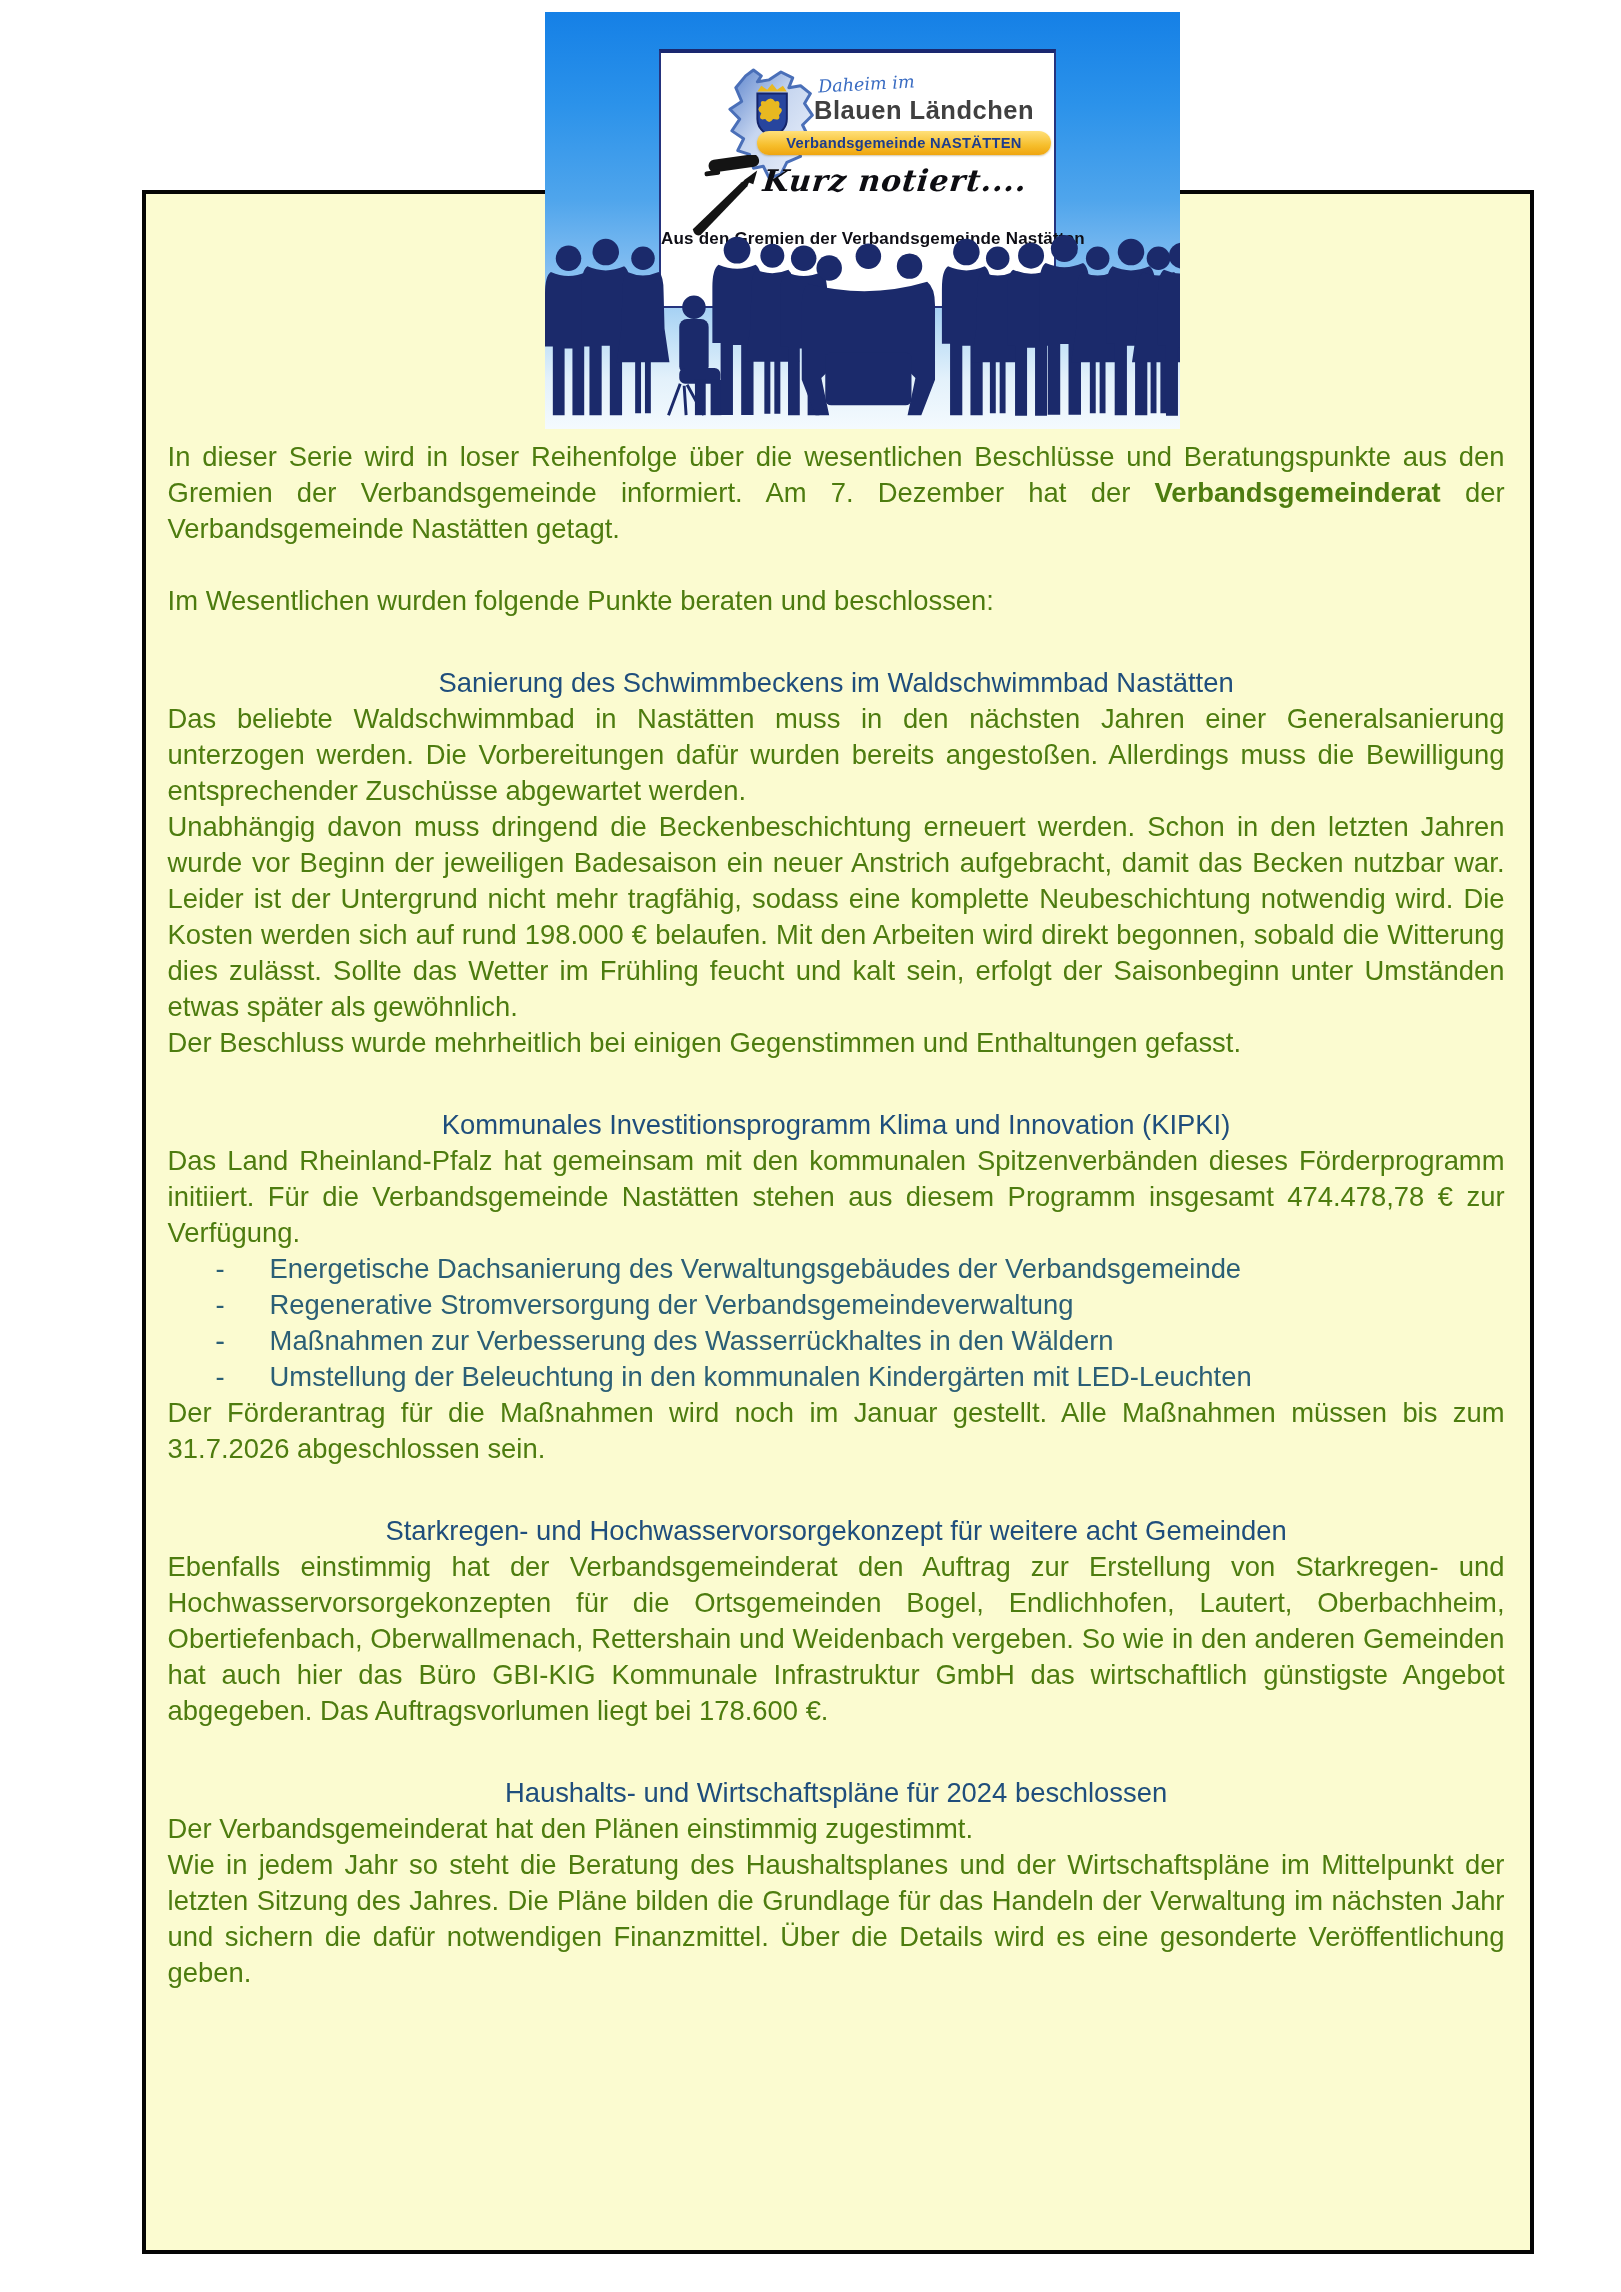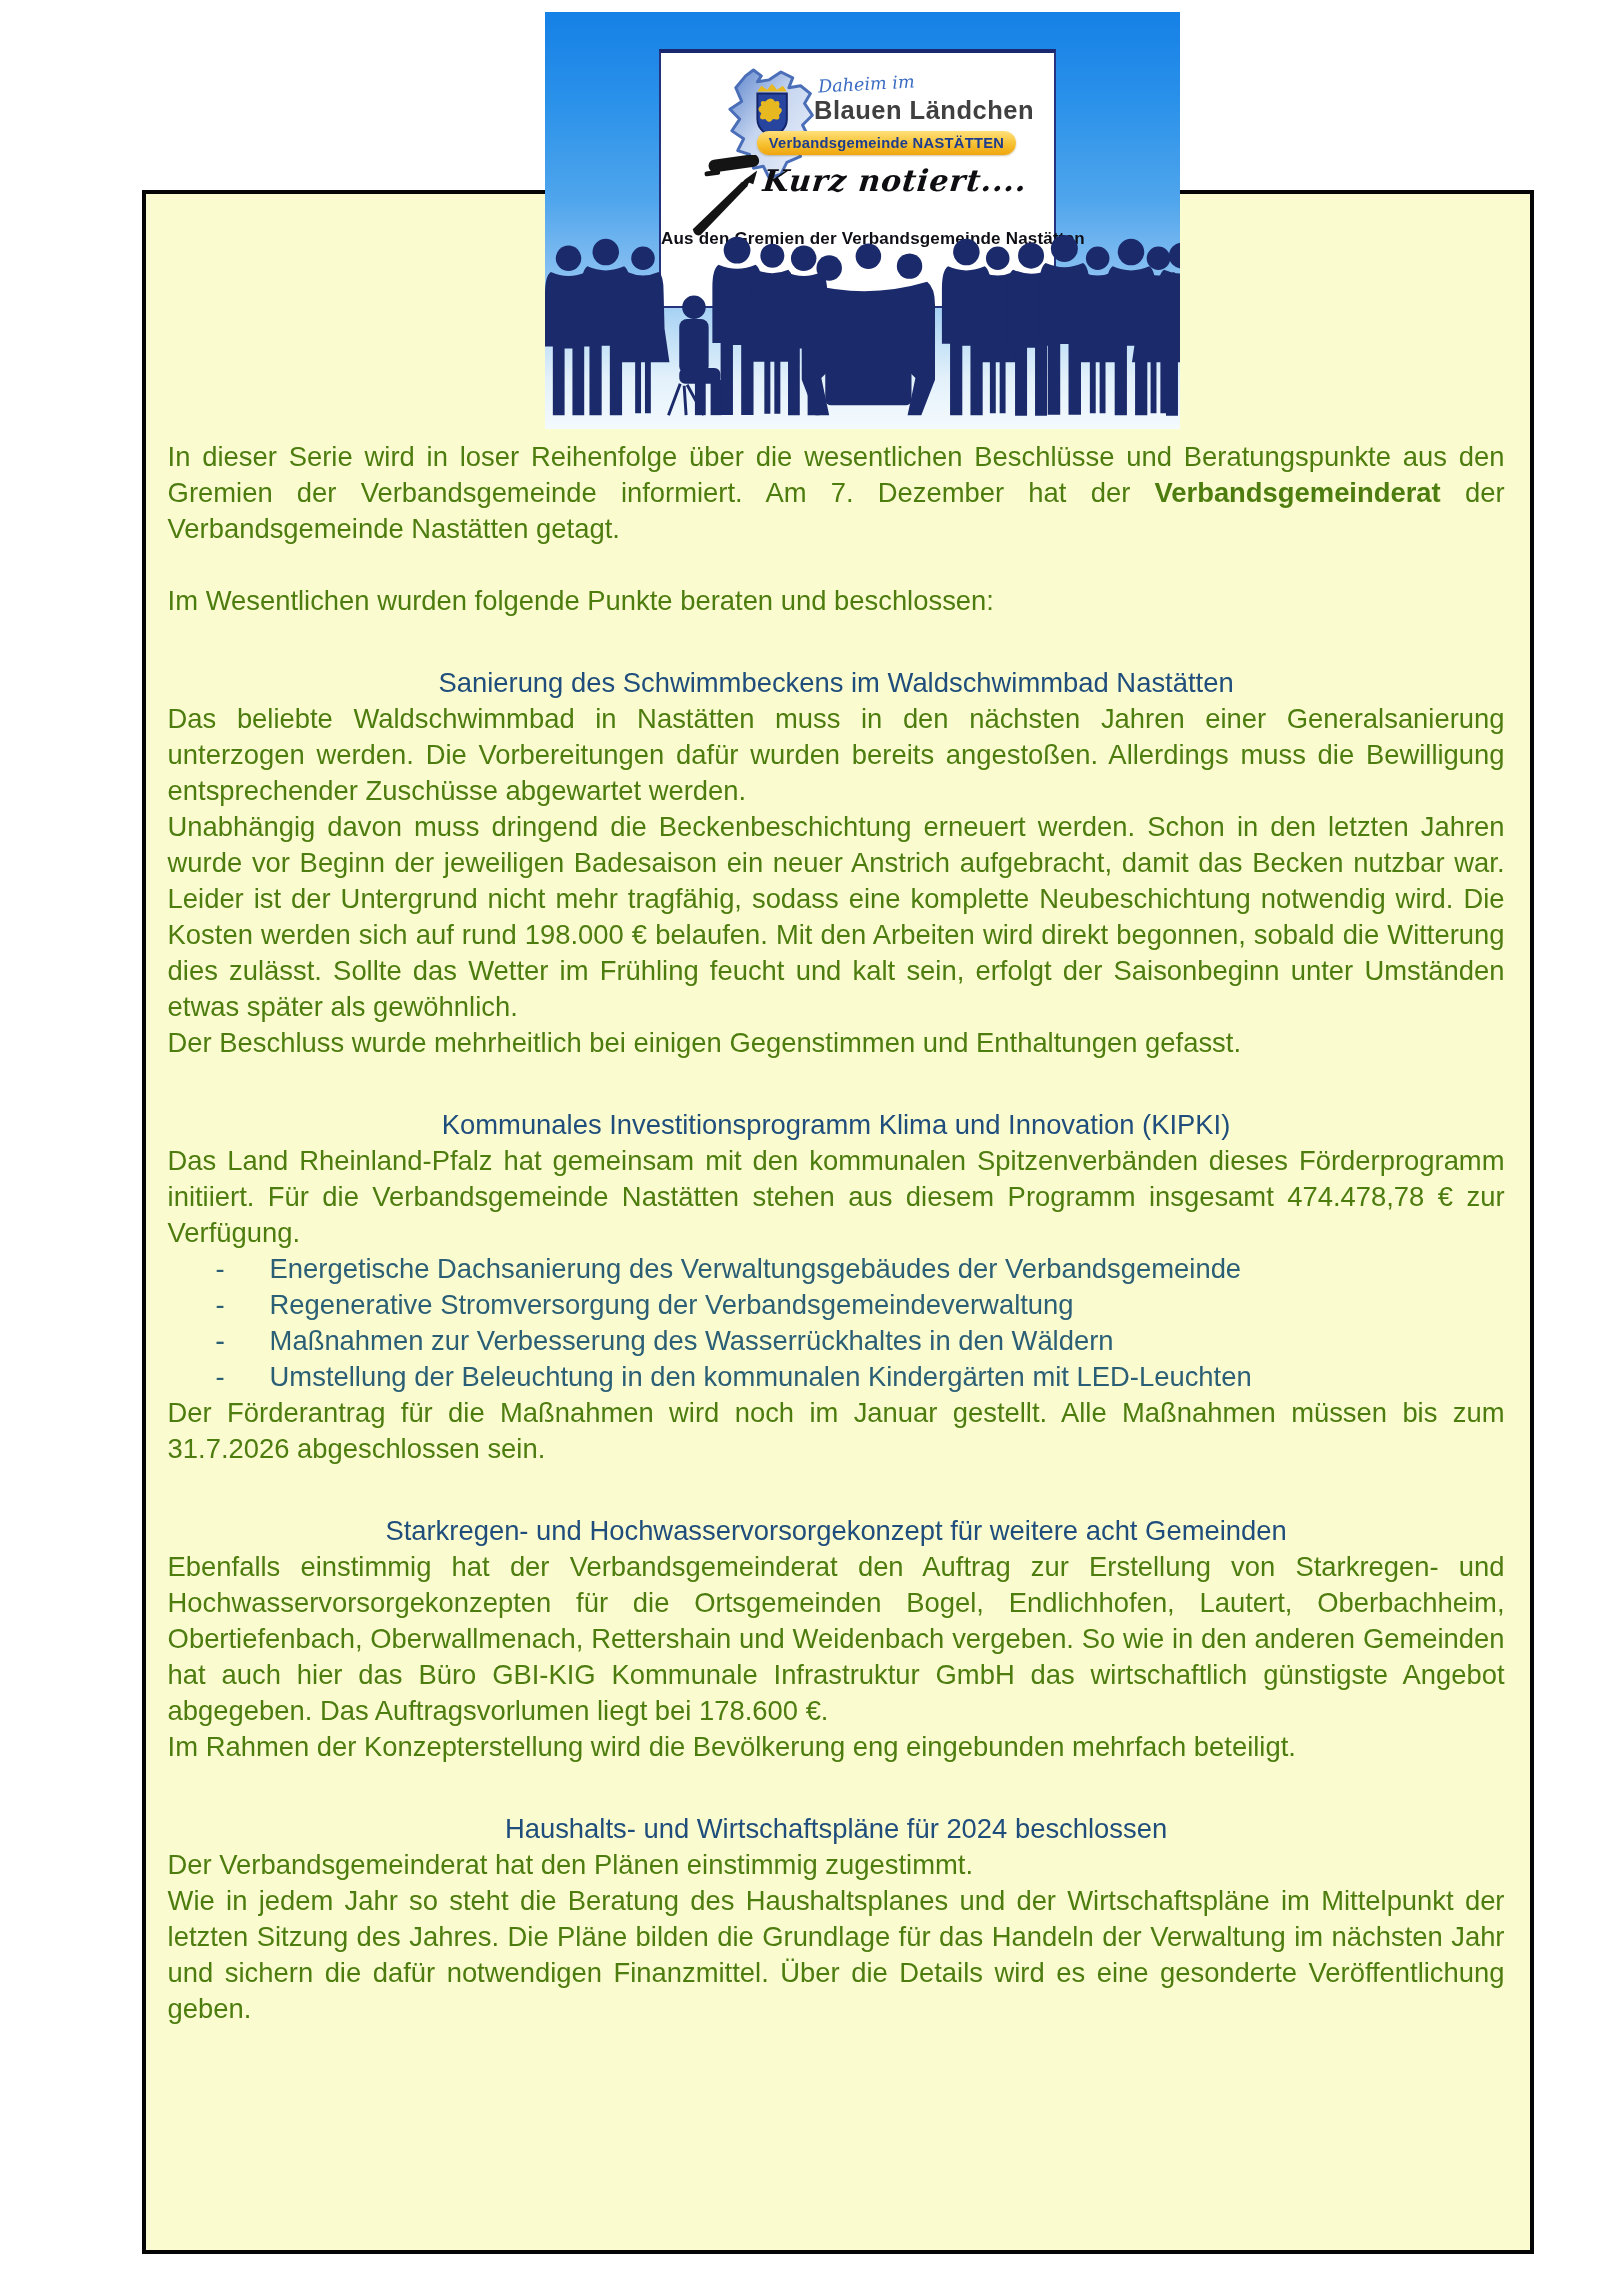--- a/index.html
+++ b/index.html
@@ -45,21 +45,21 @@
   .tagline{
     position:absolute;left:157px;top:21.6px;
     font-family:"DejaVu Serif",serif;font-style:italic;font-size:17.6px;
     color:#3A6CC2;transform:rotate(-3deg);
   }
   .logoname{
     position:absolute;left:153px;top:43px;font-size:25.5px;font-weight:bold;
     color:#404040;letter-spacing:0.5px;white-space:nowrap;
   }
   .badge{
-    position:absolute;left:96px;top:78px;width:259px;height:24.5px;
+    position:absolute;left:96px;top:78px;width:294px;height:24.5px;
     border-radius:12.7px;background:linear-gradient(180deg,#FFE07A,#F6BE2C 60%,#EFA50F);
     display:flex;align-items:center;justify-content:center;
     font-size:14.7px;font-weight:bold;color:#1D3C8E;letter-spacing:0.3px;
     box-shadow:0 1px 2px rgba(120,90,0,.35);white-space:nowrap;
   }
   .pen-svg{position:absolute;left:13.7px;top:102px;width:98px;height:82px;}
   .note-title{
     position:absolute;left:102px;top:110px;
     font-family:"DejaVu Serif",serif;font-style:italic;font-weight:bold;
     font-size:30px;color:#0d0d12;letter-spacing:1px;transform:skewX(-6deg);
@@ -175,21 +175,20 @@
     <p>Das Land Rheinland-Pfalz hat gemeinsam mit den kommunalen Spitzenverbänden dieses Förderprogramm initiiert. Für die Verbandsgemeinde Nastätten stehen aus diesem Programm insgesamt 474.478,78 € zur Verfügung.</p>
     <div class="li"><span class="dash">-</span><span>Energetische Dachsanierung des Verwaltungsgebäudes der Verbandsgemeinde</span></div>
     <div class="li"><span class="dash">-</span><span>Regenerative Stromversorgung der Verbandsgemeindeverwaltung</span></div>
     <div class="li"><span class="dash">-</span></div>
     <div class="li"><span class="dash">-</span><span>Maßnahmen zur Verbesserung des Wasserrückhaltes in den Wäldern</span></div>
     <div class="li"><span class="dash">-</span><span>Umstellung der Beleuchtung in den kommunalen Kindergärten mit LED-Leuchten</span></div>
     <p>Der Förderantrag für die Maßnahmen wird noch im Januar gestellt. Alle Maßnahmen müssen bis zum 31.7.2026 abgeschlossen sein.</p>
 
     <h2>Starkregen- und Hochwasservorsorgekonzept für weitere acht Gemeinden</h2>
     <p>Ebenfalls einstimmig hat der Verbandsgemeinderat den Auftrag zur Erstellung von Starkregen- und Hochwasservorsorgekonzepten für die Ortsgemeinden Bogel, Endlichhofen, Lautert, Oberbachheim, Obertiefenbach, Oberwallmenach, Rettershain und Weidenbach vergeben. So wie in den anderen Gemeinden hat auch hier das Büro GBI-KIG Kommunale Infrastruktur GmbH das wirtschaftlich günstigste Angebot abgegeben. Das Auftragsvorlumen liegt bei 178.600 €.</p>
-    <p>Im Rahmen der Konzepterstellung wird die Bevölkerung eng eingebunden mehrfach beteiligt.</p>
 
     <h2>Haushalts- und Wirtschaftspläne für 2024 beschlossen</h2>
     <p>Der Verbandsgemeinderat hat den Plänen einstimmig zugestimmt.</p>
     <p>Wie in jedem Jahr so steht die Beratung des Haushaltsplanes und der Wirtschaftspläne im Mittelpunkt der letzten Sitzung des Jahres. Die Pläne bilden die Grundlage für das Handeln der Verwaltung im nächsten Jahr und sichern die dafür notwendigen Finanzmittel. Über die Details wird es eine gesonderte Veröffentlichung geben.</p>
 
   </div>
 </div>
 
 
 </body></html>

